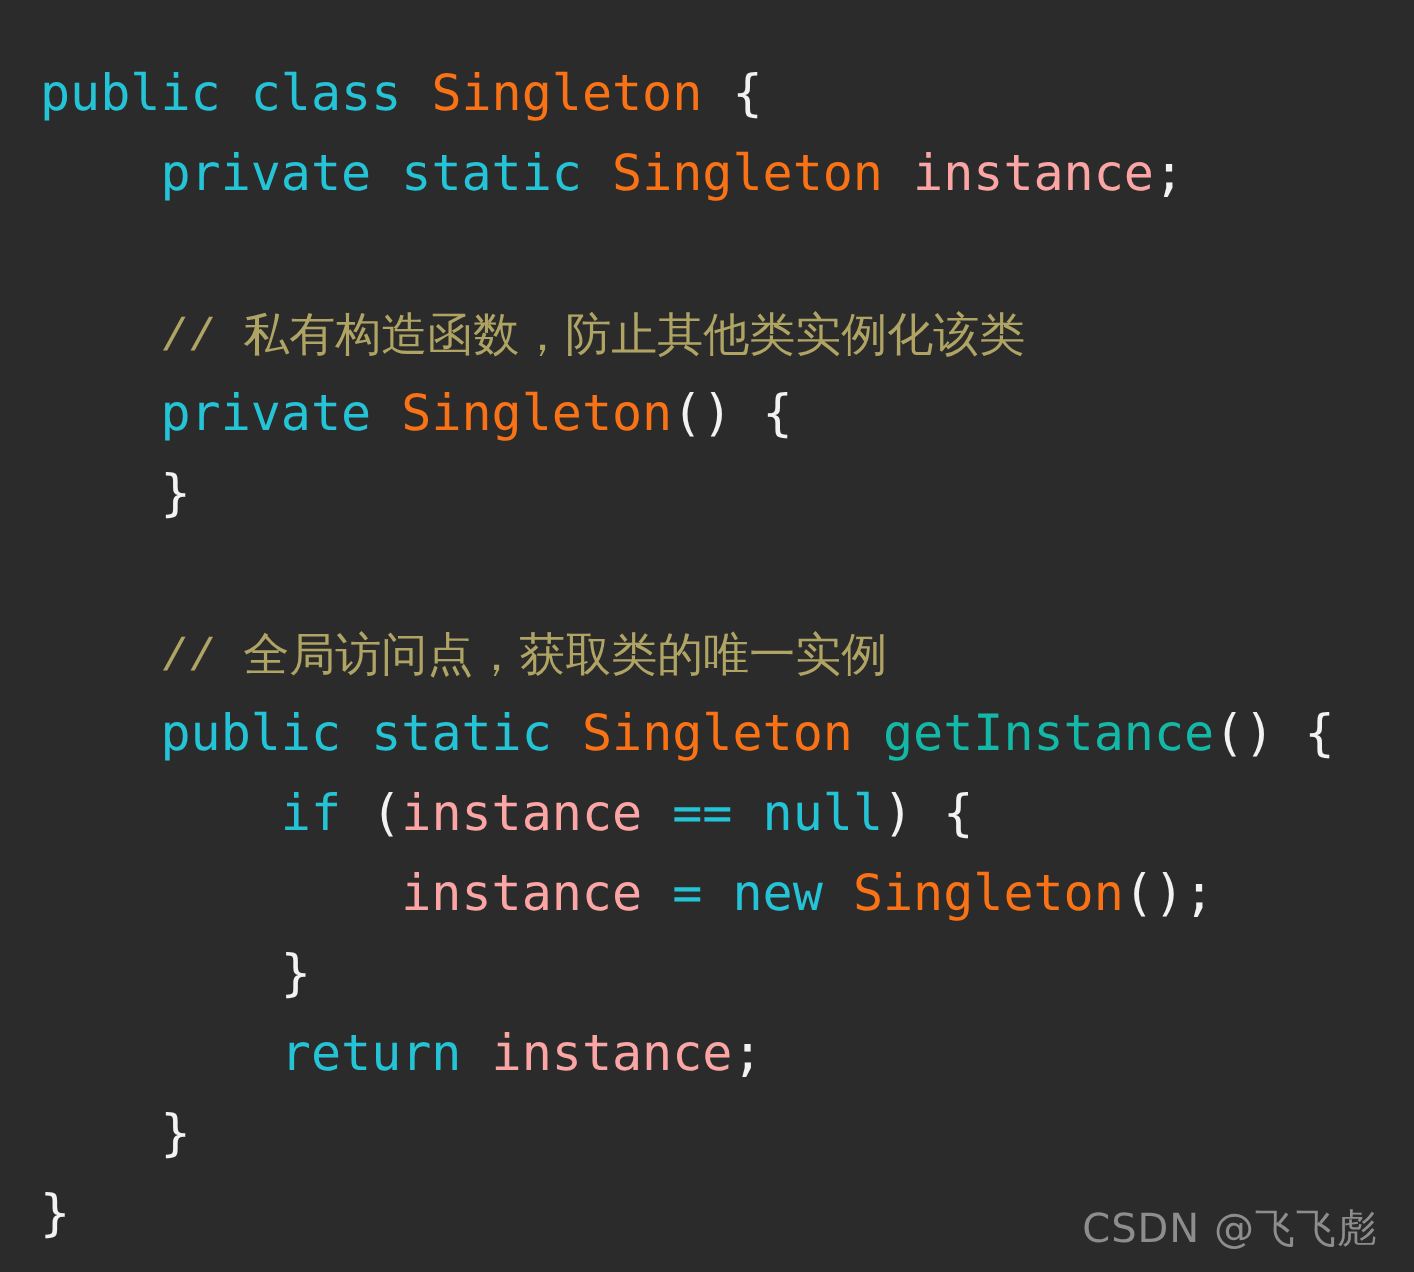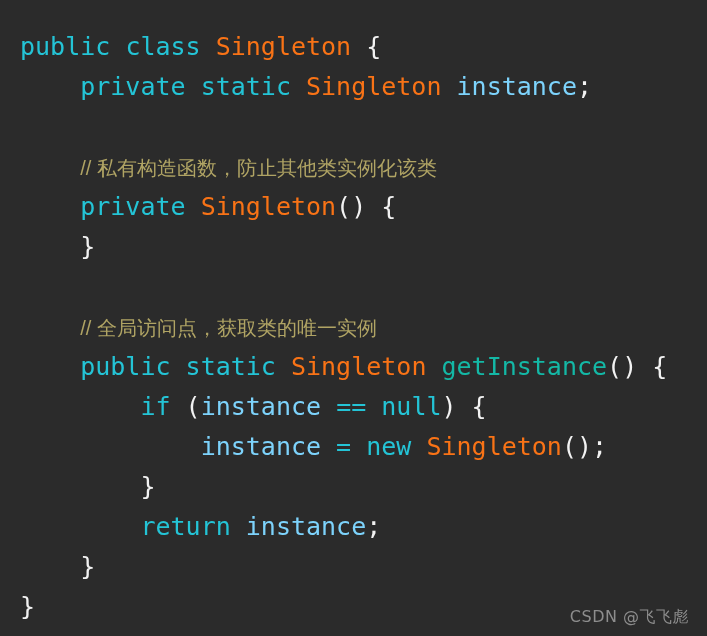--- a/index.html
+++ b/index.html
@@ -31,31 +31,31 @@
   }
   .code-line.blank {
     color: transparent;
   }
   .tok {
     white-space: pre;
   }
   .tok-keyword   { color: #24c4d6; }
   .tok-type      { color: #f97316; }
   .tok-plain     { color: #f2f2f2; }
-  .tok-ident     { color: #7dd3fc; }
+  .tok-ident     { color: #fca5a5; }
   .tok-method    { color: #14b8a6; }
   .tok-punct     { color: #f2f2f2; }
-  .tok-comment   { color: #b0a464; font-family: Liberation Sans, sans-serif; font-size: 20px; }
+  .tok-comment   { color: #b0a464; font-family: Liberation Mono, monospace; font-size: 23px; }
 
   #watermark {
     position: absolute;
     right: 18px;
     bottom: 8px;
     font-family: "DejaVu Sans", "Liberation Sans", sans-serif;
-    font-size: 16px;
+    font-size: 20px;
     color: #8d8d8d;
     letter-spacing: 0.5px;
     white-space: pre;
   }
 </style>
 </head>
 <body>
 
 <div id="screenshot">
 

